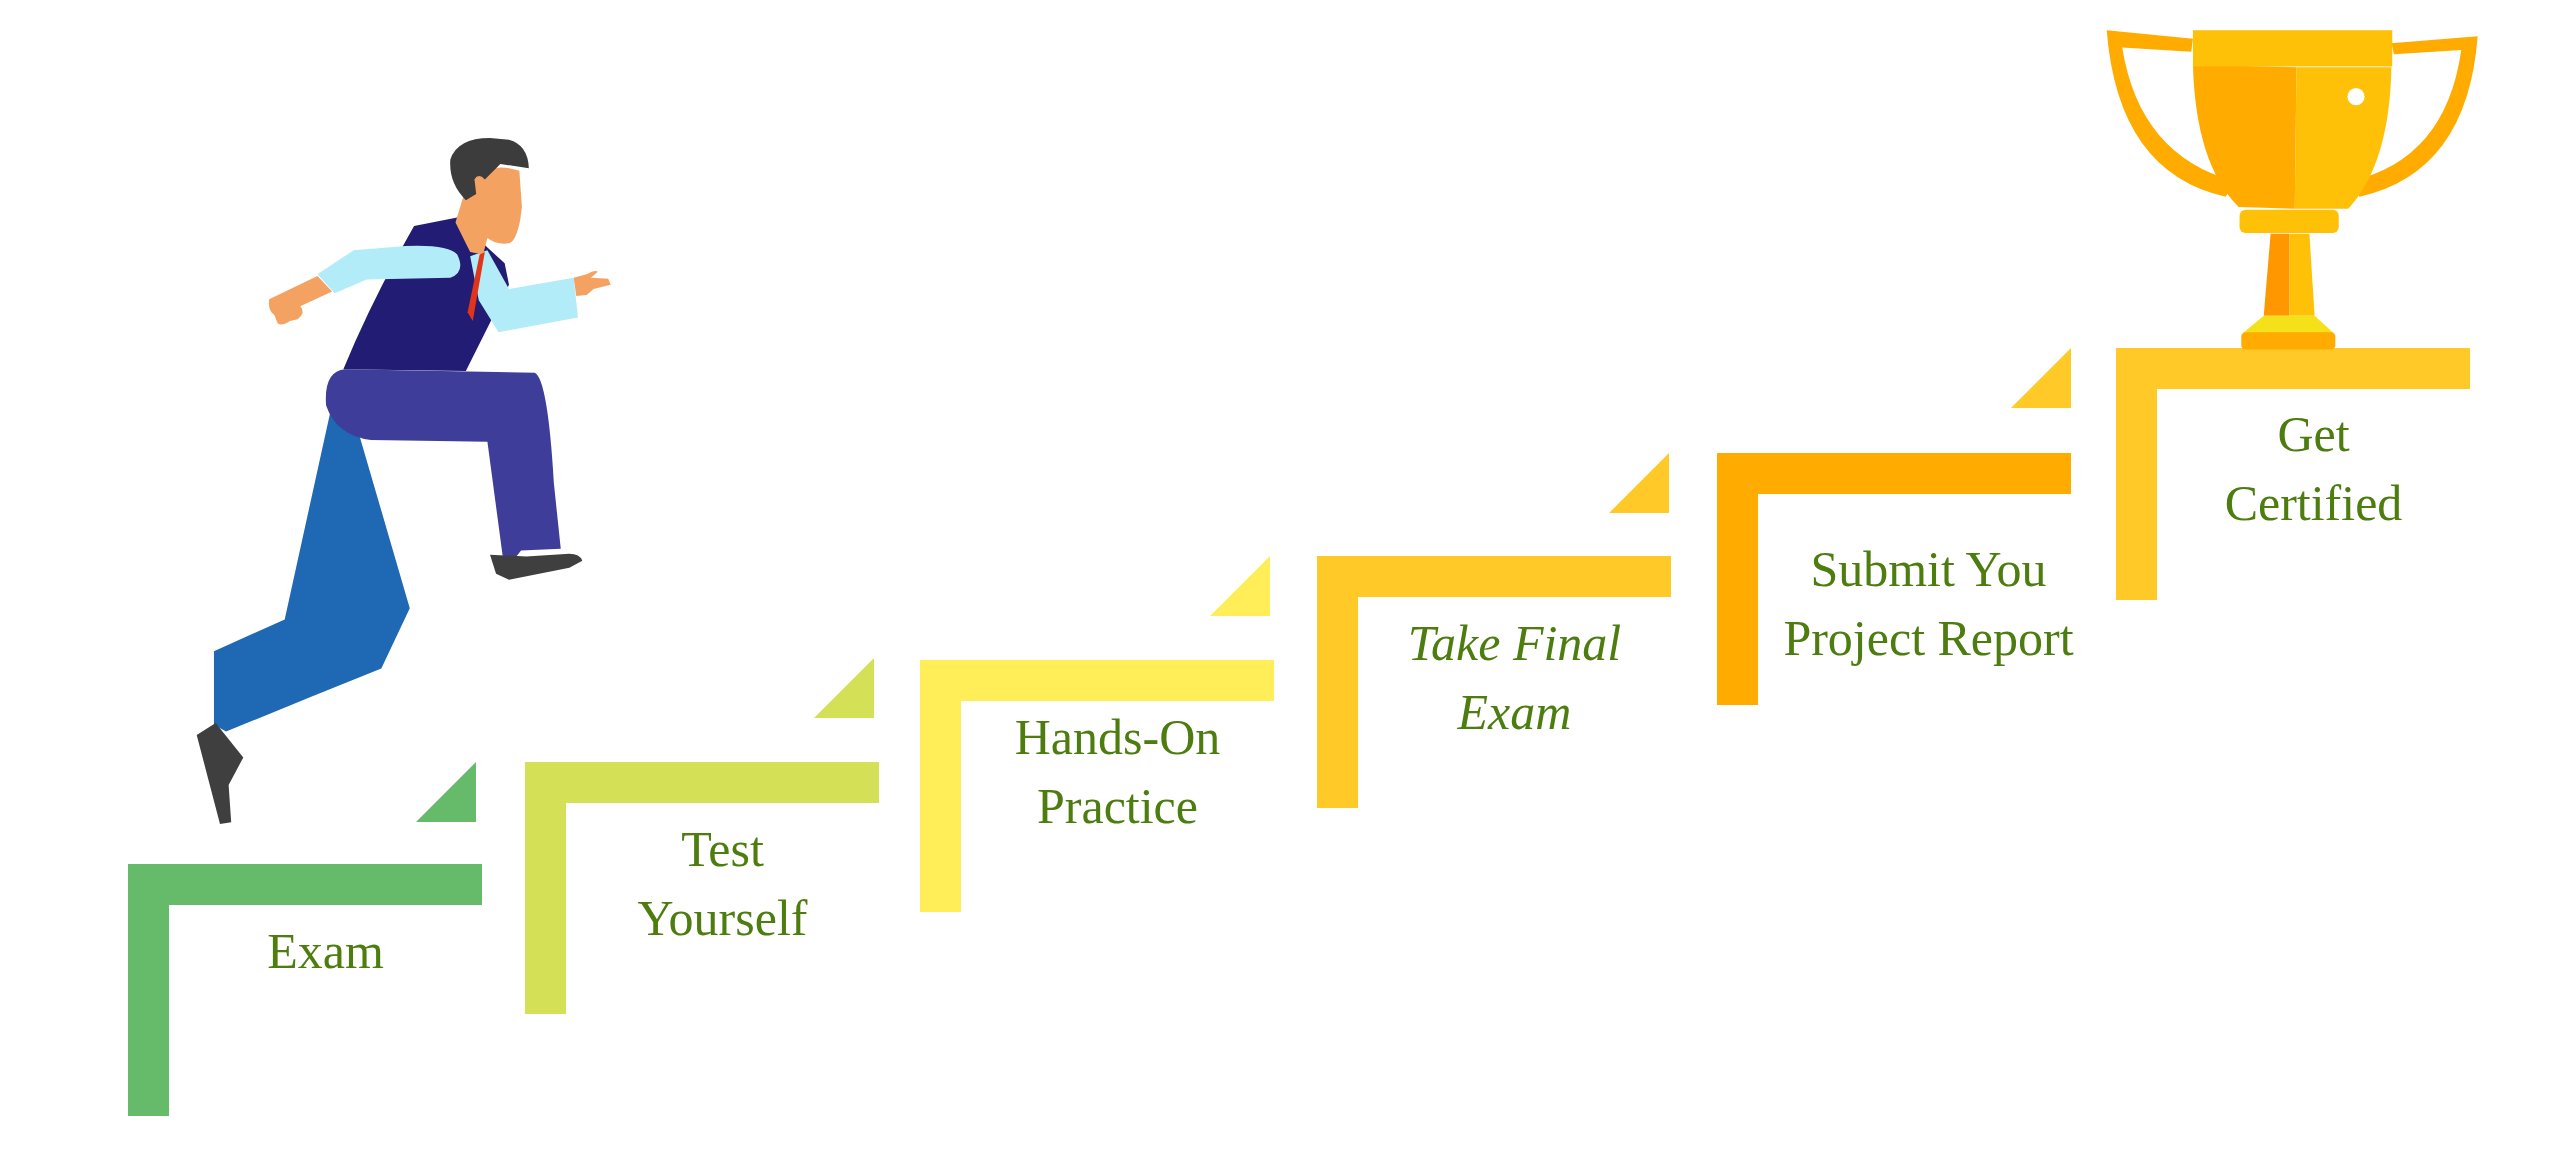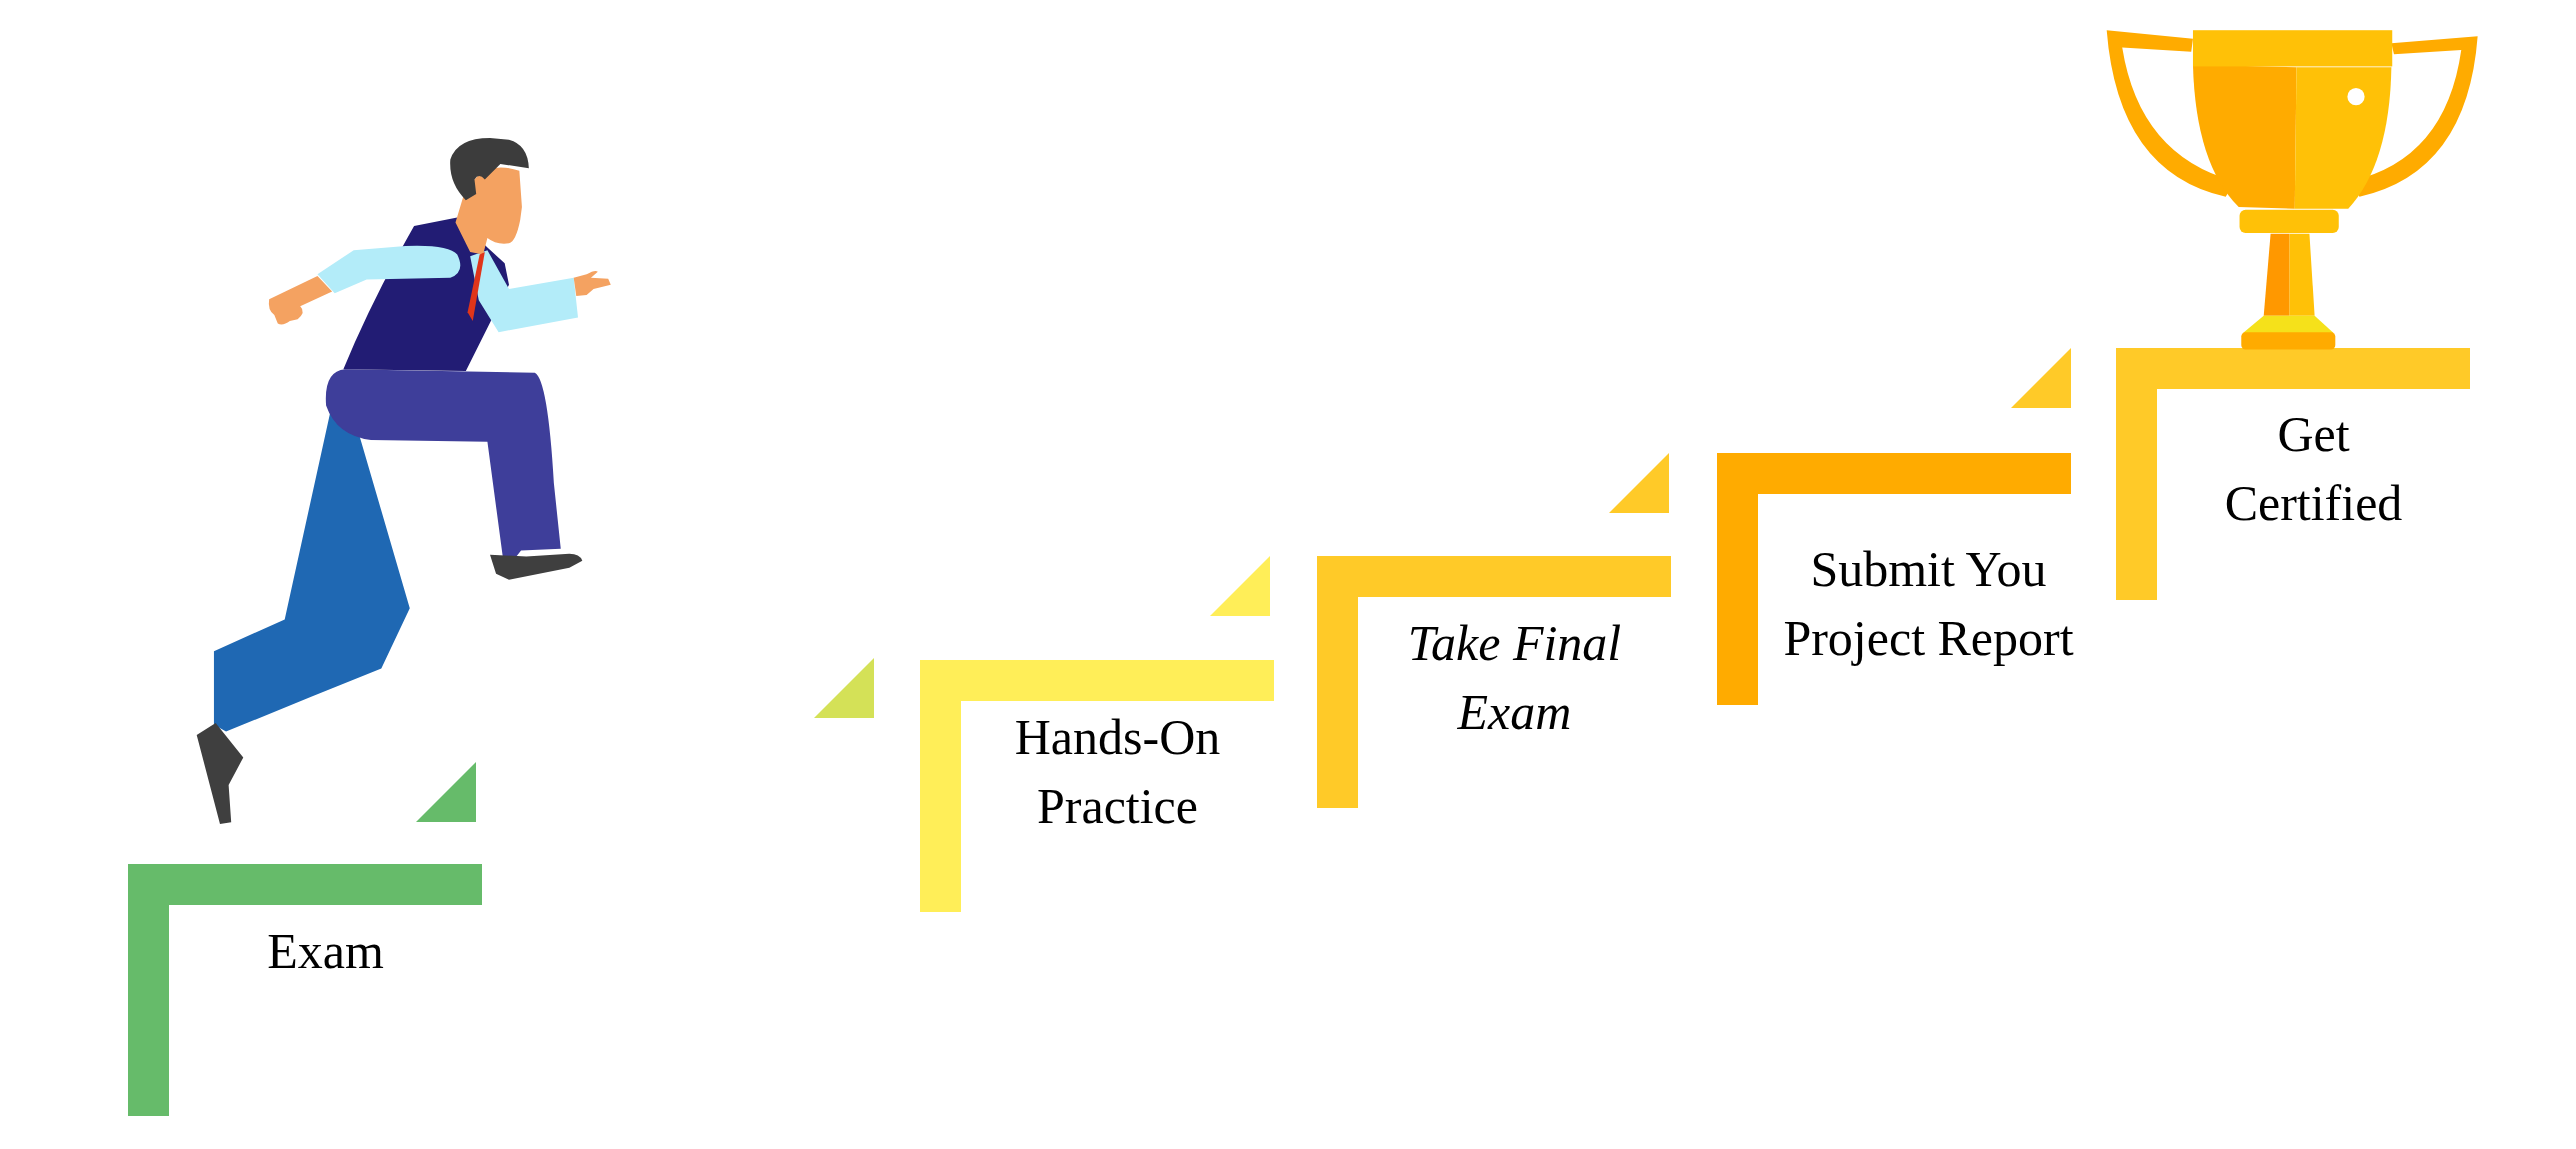--- a/index.html
+++ b/index.html
@@ -3,38 +3,46 @@
   <meta charset="utf-8">
   <style>
     html, body { margin: 0; padding: 0; background: #ffffff; }
     body { width: 2576px; height: 1150px; position: relative; overflow: hidden;
            font-family: "Liberation Serif", "DejaVu Serif", serif; }
     .stage { position: absolute; left: 0; top: 0; width: 2576px; height: 1150px; }
     .step { position: absolute; width: 354px; height: 252px; }
     .step .bar-top { position: absolute; left: 0; top: 0; width: 354px; height: 41px; }
     .step .bar-left { position: absolute; left: 0; top: 0; width: 41px; height: 252px; }
     .step .label { position: absolute; left: 41px; right: 0; top: 53px; text-align: center;
-                   font-size: 50px; line-height: 69px; color: #000000; font-weight: 500; white-space: nowrap; }
+                   font-size: 50px; line-height: 69px; color: #4d7c0f; font-weight: 500; white-space: nowrap; }
     .tri { position: absolute; width: 0; height: 0; border-style: solid; border-width: 0 0 60px 60px;
            border-color: transparent; }
     svg { position: absolute; overflow: visible; }
   </style>
 </head>
 <body>
 
 <div class="stage">
 
   <div class="step" style="left:128px; top:864px;">
     <div class="bar-top" style="background: rgb(102, 187, 106);"></div>
     <div class="bar-left" style="background: rgb(102, 187, 106);"></div>
     <div class="label">
       <div>Exam</div>
     </div>
   </div>
 
+  <div class="step" style="left:525px; top:762px;">
+    <div class="bar-top" style="background: rgb(212, 225, 87);"></div>
+    <div class="bar-left" style="background: rgb(212, 225, 87);"></div>
+    <div class="label">
+      <div>Test</div>
+      <div>Yourself</div>
+    </div>
+  </div>
 
   <div class="step" style="left:920px; top:660px;">
     <div class="bar-top" style="background: rgb(255, 238, 88);"></div>
     <div class="bar-left" style="background: rgb(255, 238, 88);"></div>
     <div class="label" style="top:43px;text-align:center;">
       <div>Hands-On</div>
       <div>Practice</div>
     </div>
   </div>
 

